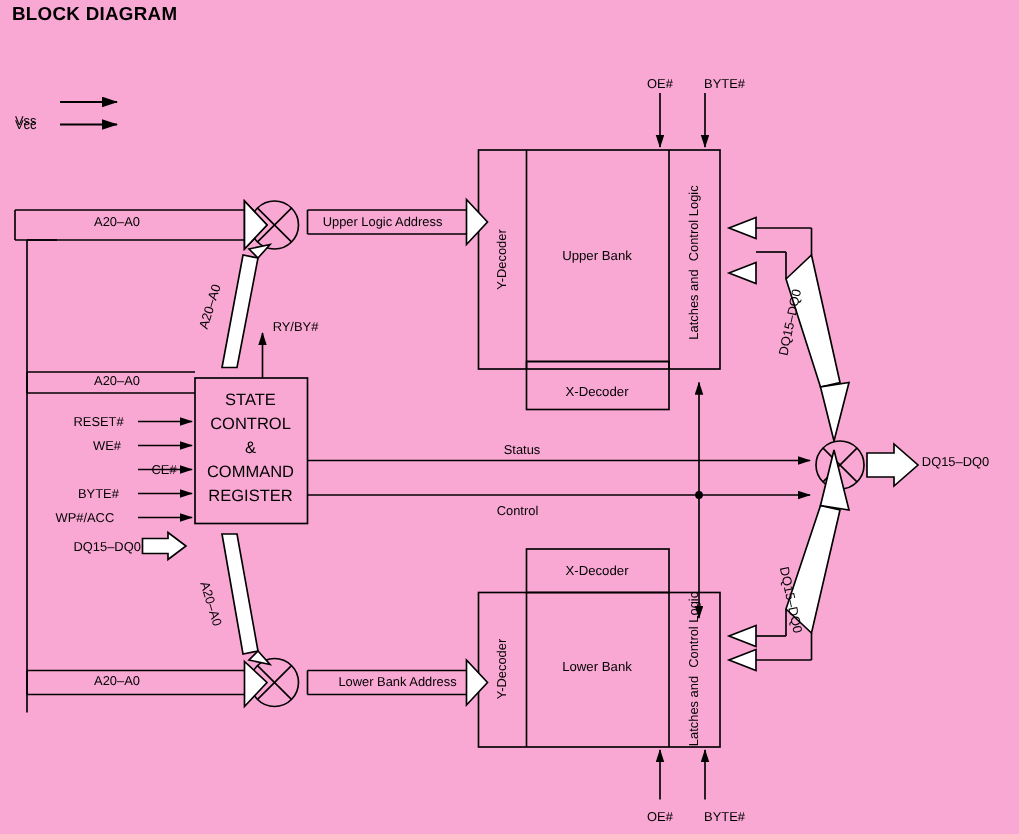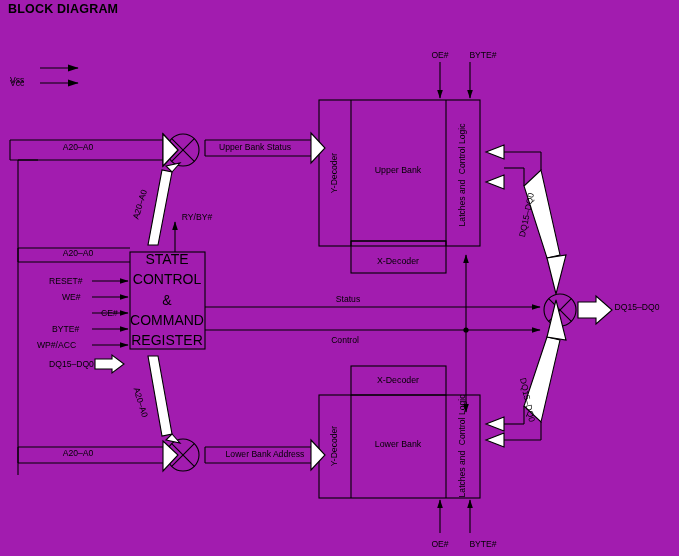--- a/index.html
+++ b/index.html
@@ -4,21 +4,21 @@
 <style>
   html, body {
     margin: 0;
     padding: 0;
     background: #ffffff;
   }
   #root {
     position: relative;
     width: 679px;
     height: 556px;
-    background: #a21caf;
+    background: #f9a8d4;
     font-family: "Liberation Sans", sans-serif;
     overflow: hidden;
   }
   #title {
     position: absolute;
     left: 8px;
     top: 2px;
     font-size: 12.5px;
     font-weight: bold;
     letter-spacing: 0.2px;
@@ -46,21 +46,21 @@
   .blocktext {
     position: absolute;
     font-size: 8.8px;
     color: #000;
     white-space: nowrap;
     transform: translate(-50%, -50%);
   }
   .statebox {
     position: absolute;
     text-align: center;
-    font-size: 14px;
+    font-size: 11px;
     line-height: 1.45;
     color: #000;
     transform: translate(-50%, -50%);
   }
 </style>
 </head>
 <body>
 
 <div id="root">
 
@@ -256,21 +256,21 @@
   <div class="lbl" style="left:49px; top:360px;">DQ15–DQ0</div>
 
   <div class="statebox" style="left:167px; top:300px;">
     <div>STATE</div>
     <div>CONTROL</div>
     <div>&amp;</div>
     <div>COMMAND</div>
     <div>REGISTER</div>
   </div>
 
-  <div class="lbl c" style="left:255px; top:148px;">Upper Bank Status</div>
+  <div class="lbl c" style="left:255px; top:148px;">Upper Logic Address</div>
   <div class="lbl c" style="left:265px; top:455px;">Lower Bank Address</div>
 
   <div class="lbl c" style="left:348px; top:300px;">Status</div>
   <div class="lbl c" style="left:345px; top:341px;">Control</div>
 
   <div class="lbl vert" style="left:335px; top:173px; transform:translate(-50%,-50%) rotate(-90deg);">Y-Decoder</div>
   <div class="blocktext" style="left:398px; top:170px;">Upper Bank</div>
   <div class="blocktext" style="left:398px; top:261px;">X-Decoder</div>
   <div class="lbl vert" style="left:463px; top:175px; transform:translate(-50%,-50%) rotate(-90deg); text-align:center;">
     <span>Latches and</span>

